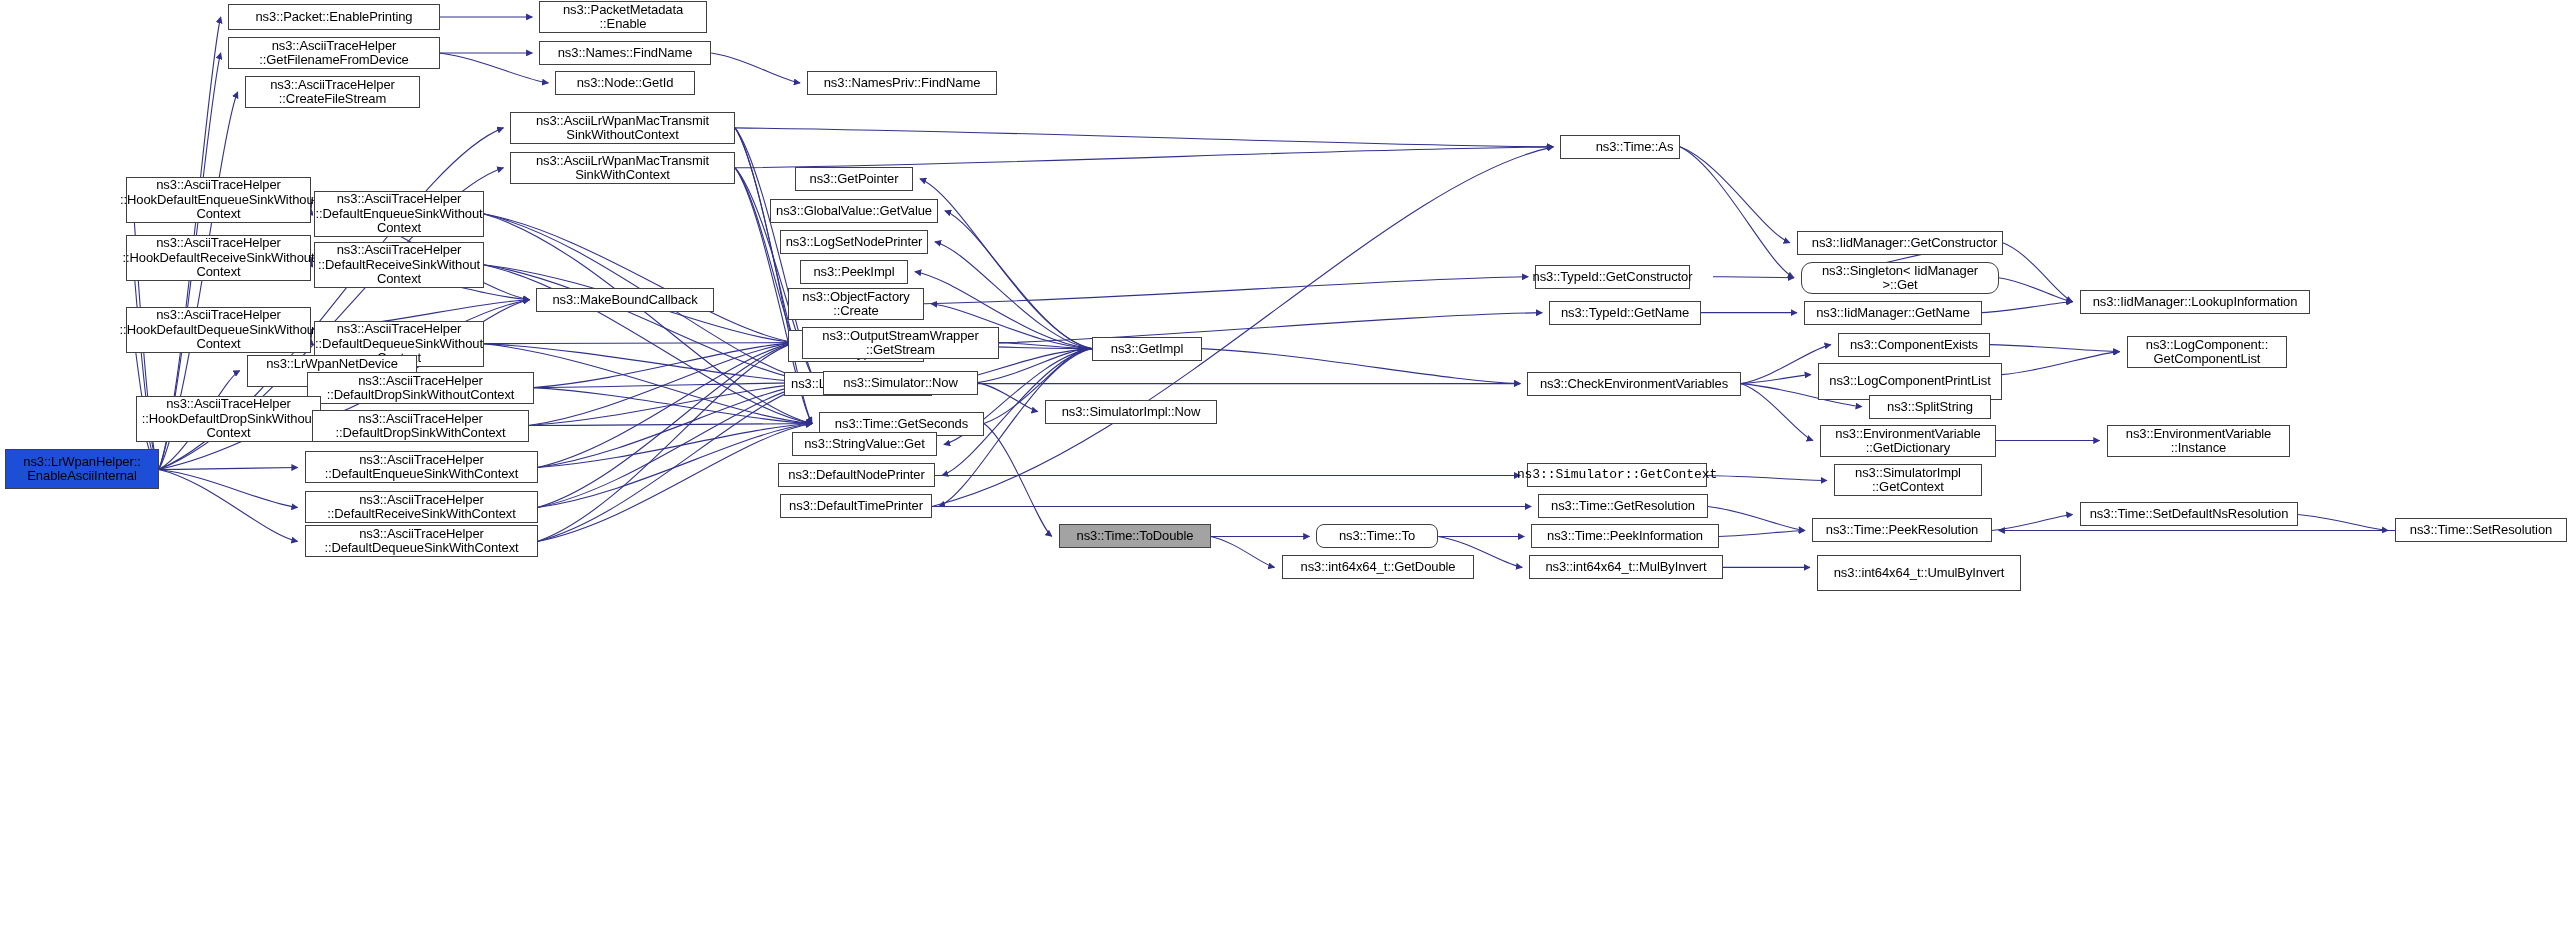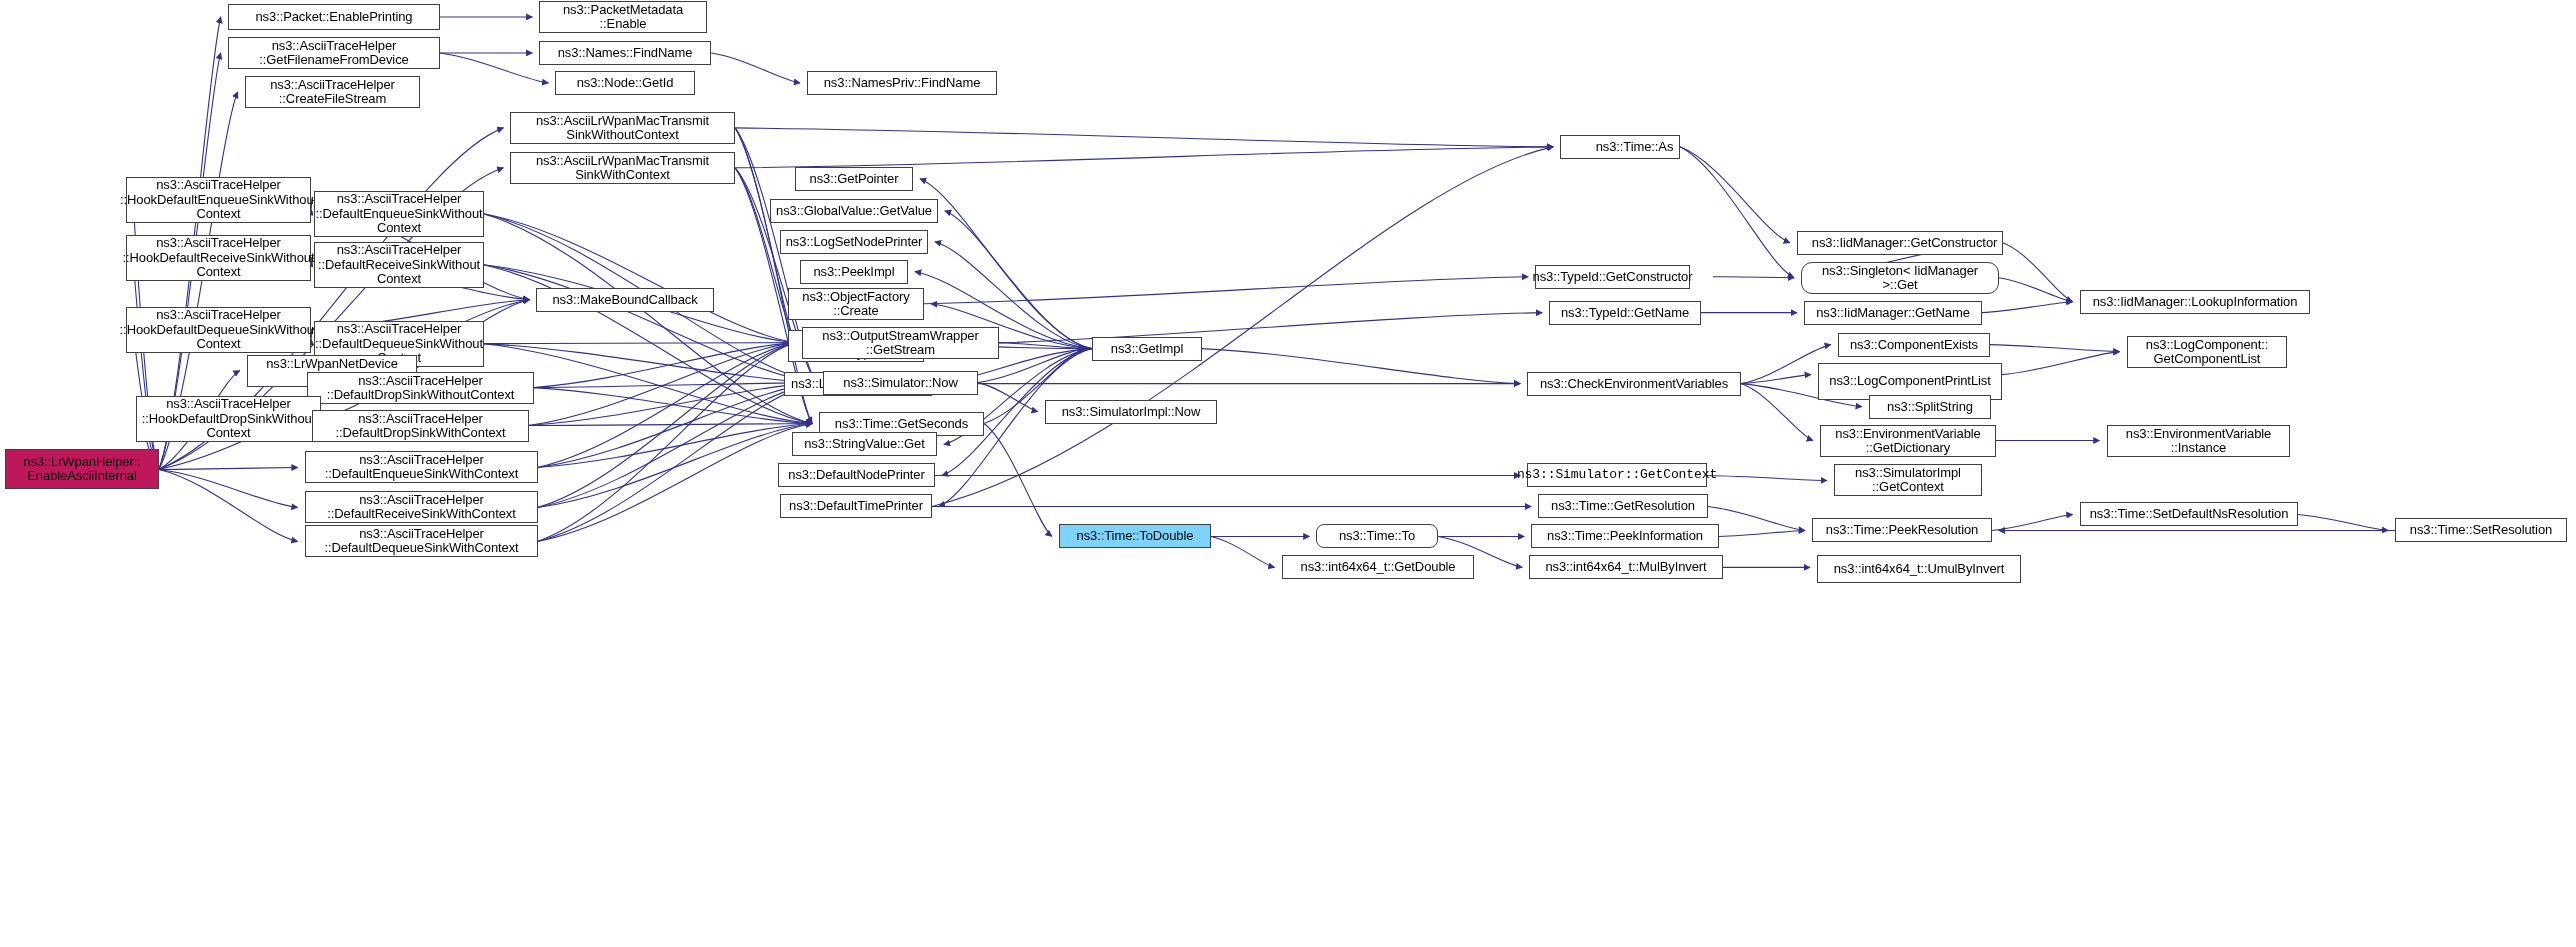--- a/index.html
+++ b/index.html
@@ -155,21 +155,21 @@
       <path d="M 1440 537 C 1472.55 537, 1506.96 537, 1526 537" fill="none" stroke="#31318c" stroke-width="1.1" marker-end="url(#arrow)"></path>
       <path d="M 1440 537 C 1471.85 542.022, 1505.52 564.9, 1524 568" fill="none" stroke="#31318c" stroke-width="1.1" marker-end="url(#arrow)"></path>
       <path d="M 1721 537 C 1753.55 536.028, 1787.96 531.6, 1807 531" fill="none" stroke="#31318c" stroke-width="1.1" marker-end="url(#arrow)"></path>
       <path d="M 1725 568 C 1757.9 568, 1792.68 568, 1812 568" fill="none" stroke="#31318c" stroke-width="1.1" marker-end="url(#arrow)"></path>
       <path d="M 2300 515 C 2334.3 517.592, 2370.56 529.4, 2391 531" fill="none" stroke="#31318c" stroke-width="1.1" marker-end="url(#arrow)"></path>
       <path d="M 1994 531 C 2024.8 528.408, 2057.36 516.6, 2075 515" fill="none" stroke="#31318c" stroke-width="1.1" marker-end="url(#arrow)"></path>
       <path d="M 2398 531 C 2256.6 531, 2107.12 531, 2001 531" fill="none" stroke="#31318c" stroke-width="1.1" marker-end="url(#arrow)"></path>
       <path d="M 1682 147 C 1722.95 162.55200000000002, 1766.24 233.4, 1792 243" fill="none" stroke="#31318c" stroke-width="1.1" marker-end="url(#arrow)"></path>
       <path d="M 1682 147 C 1724.35 168.222, 1769.12 264.9, 1796 278" fill="none" stroke="#31318c" stroke-width="1.1" marker-end="url(#arrow)"></path>
     </svg>
-<div class="node root" style="left: 5px; top: 449px; width: 154px; height: 40px; border-color: rgb(64, 64, 64); background: #be185d;">ns3::LrWpanHelper::
+<div class="node root" style="left: 5px; top: 449px; width: 154px; height: 40px; border-color: rgb(64, 64, 64); background: #1d4ed8;">ns3::LrWpanHelper::
 EnableAsciiInternal</div>
     <div class="node" style="left: 228px; top: 4px; width: 212px; height: 26px; border-color: rgb(64, 64, 64); background: rgb(255, 255, 255);">ns3::Packet::EnablePrinting</div>
     <div class="node" style="left: 539px; top: 1px; width: 168px; height: 32px; border-color: rgb(64, 64, 64); background: rgb(255, 255, 255);">ns3::PacketMetadata
 ::Enable</div>
     <div class="node" style="left: 228px; top: 37px; width: 212px; height: 32px; border-color: rgb(64, 64, 64); background: rgb(255, 255, 255);">ns3::AsciiTraceHelper
 ::GetFilenameFromDevice</div>
     <div class="node" style="left: 539px; top: 41px; width: 172px; height: 24px; border-color: rgb(64, 64, 64); background: rgb(255, 255, 255);">ns3::Names::FindName</div>
     <div class="node" style="left: 555px; top: 71px; width: 140px; height: 24px; border-color: rgb(64, 64, 64); background: rgb(255, 255, 255);">ns3::Node::GetId</div>
     <div class="node" style="left: 807px; top: 71px; width: 190px; height: 24px; border-color: rgb(64, 64, 64); background: rgb(255, 255, 255);">ns3::NamesPriv::FindName</div>
     <div class="node" style="left: 245px; top: 76px; width: 175px; height: 32px; border-color: rgb(64, 64, 64); background: rgb(255, 255, 255);">ns3::AsciiTraceHelper
@@ -246,22 +246,22 @@
     <div class="node" style="left: 1527px; top: 463px; width: 180px; height: 24px; border-color: rgb(64, 64, 64); background: rgb(255, 255, 255); font-family: Liberation Mono, monospace;">ns3::Simulator::GetContext</div>
     <div class="node" style="left: 1834px; top: 464px; width: 148px; height: 32px; border-color: rgb(64, 64, 64); background: rgb(255, 255, 255);">ns3::SimulatorImpl
 ::GetContext</div>
     <div class="node" style="left: 305px; top: 491px; width: 233px; height: 32px; border-color: rgb(64, 64, 64); background: rgb(255, 255, 255);">ns3::AsciiTraceHelper
 ::DefaultReceiveSinkWithContext</div>
     <div class="node" style="left: 780px; top: 494px; width: 152px; height: 24px; border-color: rgb(64, 64, 64); background: rgb(255, 255, 255);">ns3::DefaultTimePrinter</div>
     <div class="node" style="left: 1538px; top: 494px; width: 170px; height: 24px; border-color: rgb(64, 64, 64); background: rgb(255, 255, 255);">ns3::Time::GetResolution</div>
     <div class="node" style="left: 2080px; top: 502px; width: 218px; height: 24px; border-color: rgb(64, 64, 64); background: rgb(255, 255, 255);">ns3::Time::SetDefaultNsResolution</div>
     <div class="node" style="left: 1812px; top: 518px; width: 180px; height: 24px; border-color: rgb(64, 64, 64); background: rgb(255, 255, 255);">ns3::Time::PeekResolution</div>
     <div class="node" style="left: 2395px; top: 518px; width: 172px; height: 24px; border-color: rgb(64, 64, 64); background: rgb(255, 255, 255);">ns3::Time::SetResolution</div>
-    <div class="node" style="left: 1059px; top: 524px; width: 152px; height: 24px; border-color: rgb(64, 64, 64); background: #7dd3fc;">ns3::Time::ToDouble</div>
+    <div class="node" style="left: 1059px; top: 524px; width: 152px; height: 24px; border-color: rgb(64, 64, 64); background: #a3a3a3;">ns3::Time::ToDouble</div>
     <div class="node" style="left: 1316px; top: 524px; width: 122px; height: 24px; border-color: rgb(64, 64, 64); background: rgb(255, 255, 255); border-radius: 8px;">ns3::Time::To</div>
     <div class="node" style="left: 1531px; top: 524px; width: 188px; height: 24px; border-color: rgb(64, 64, 64); background: rgb(255, 255, 255);">ns3::Time::PeekInformation</div>
     <div class="node" style="left: 305px; top: 525px; width: 233px; height: 32px; border-color: rgb(64, 64, 64); background: rgb(255, 255, 255);">ns3::AsciiTraceHelper
 ::DefaultDequeueSinkWithContext</div>
     <div class="node" style="left: 1282px; top: 555px; width: 192px; height: 24px; border-color: rgb(64, 64, 64); background: rgb(255, 255, 255);">ns3::int64x64_t::GetDouble</div>
     <div class="node" style="left: 1529px; top: 555px; width: 194px; height: 24px; border-color: rgb(64, 64, 64); background: rgb(255, 255, 255);">ns3::int64x64_t::MulByInvert</div>
-    <div class="node" style="left: 1817px; top: 555px; width: 204px; height: 28px; border-color: rgb(64, 64, 64); background: rgb(255, 255, 255);">ns3::int64x64_t::UmulByInvert</div>
+    <div class="node" style="left: 1817px; top: 555px; width: 204px; height: 36px; border-color: rgb(64, 64, 64); background: rgb(255, 255, 255);">ns3::int64x64_t::UmulByInvert</div>
   </div>
 
 
 </body></html>

